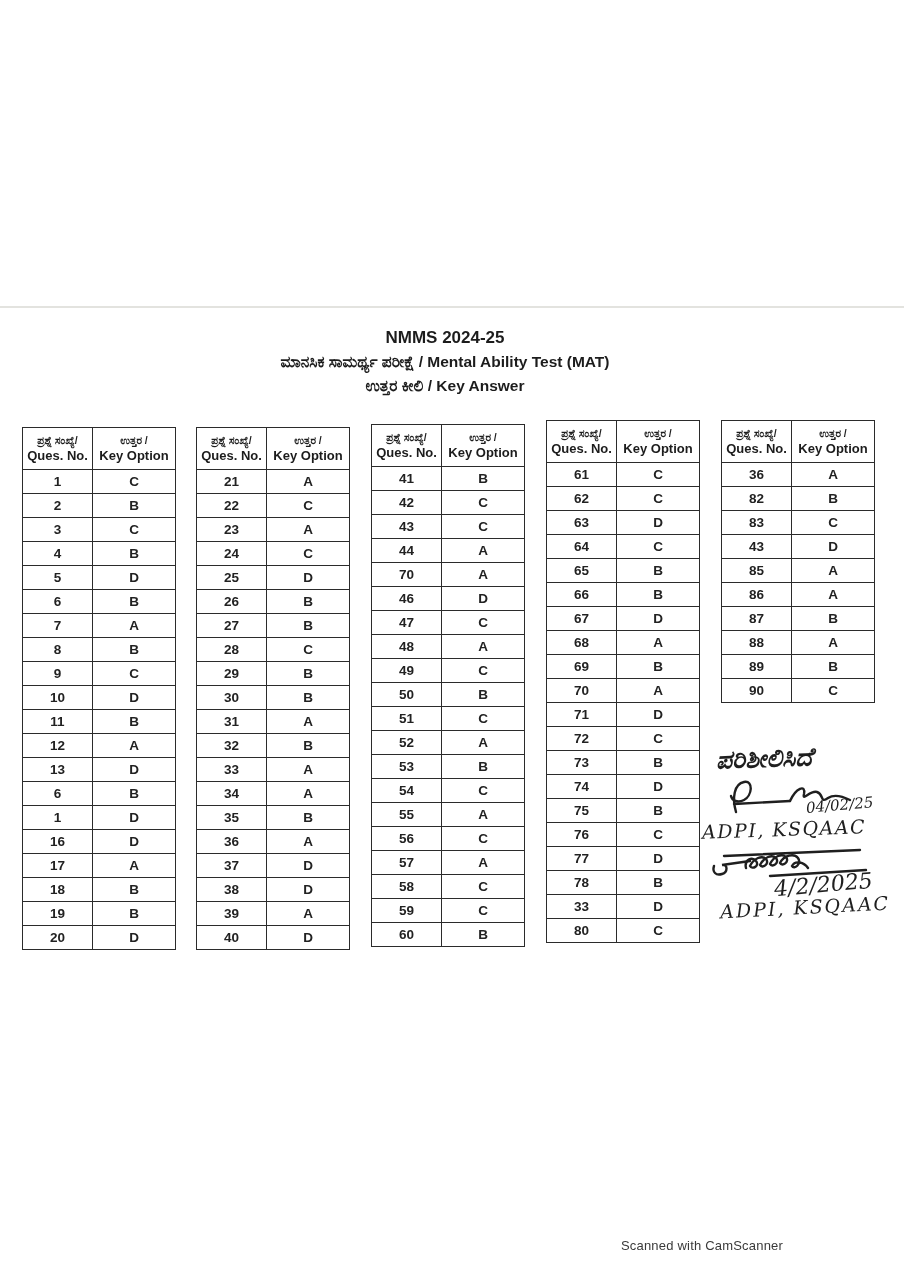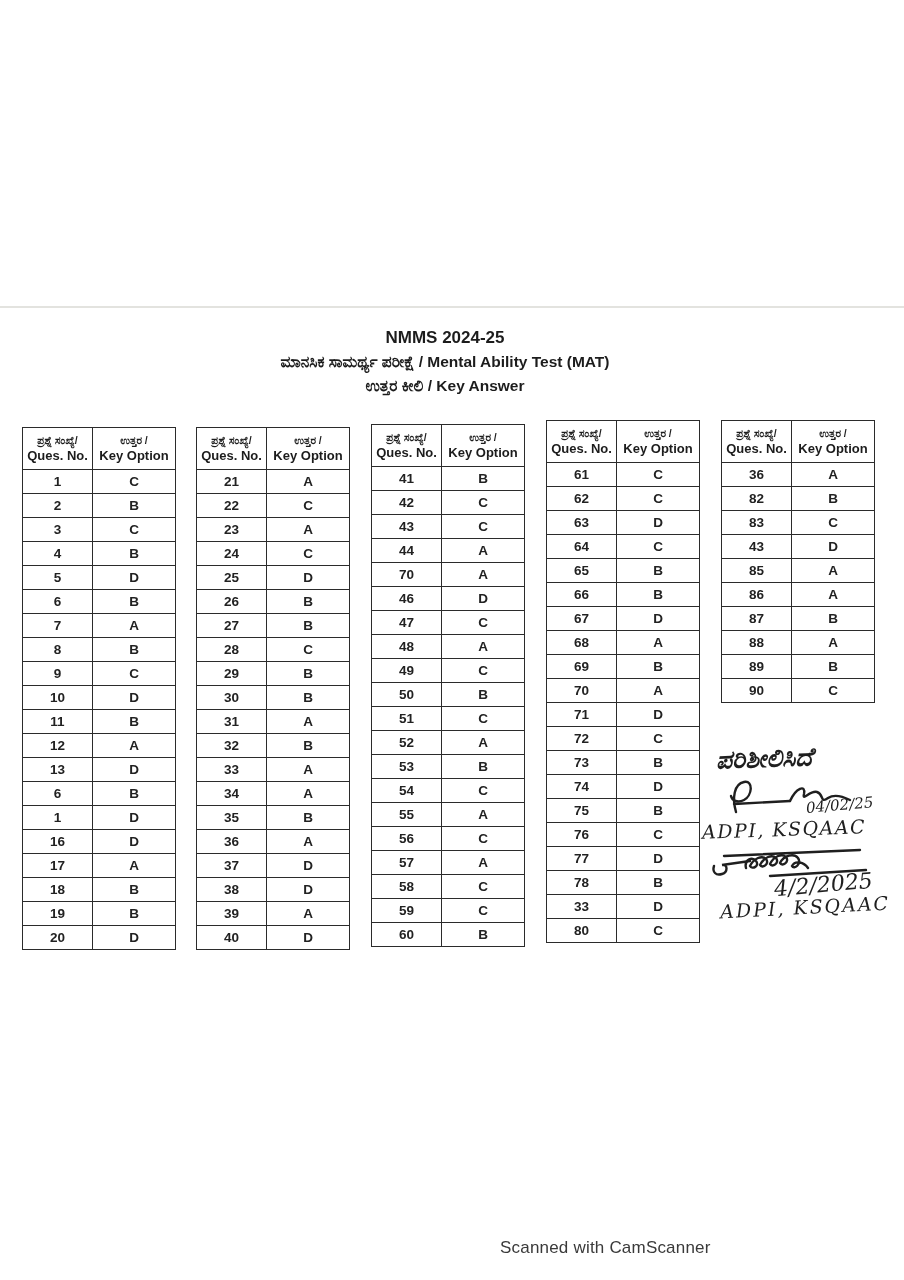--- a/index.html
+++ b/index.html
@@ -49,21 +49,22 @@
   .hand{
     position:absolute;
     font-family:"DejaVu Serif", serif;
     font-style:italic;
     color:#1f1f1f;
     white-space:nowrap;
   }
   .sig{position:absolute;}
   .footer-text{
     position:absolute;left:500px;top:1238px;width:404px;
-    font-size:17px;color:#3a3a3a;
+    text-align:center;
+    font-size:13px;color:#3a3a3a;
     letter-spacing:0.2px;
   }
 </style>
 </head>
 <body>
 
 <div class="page">
 
   <div class="fold-line"></div>
 

